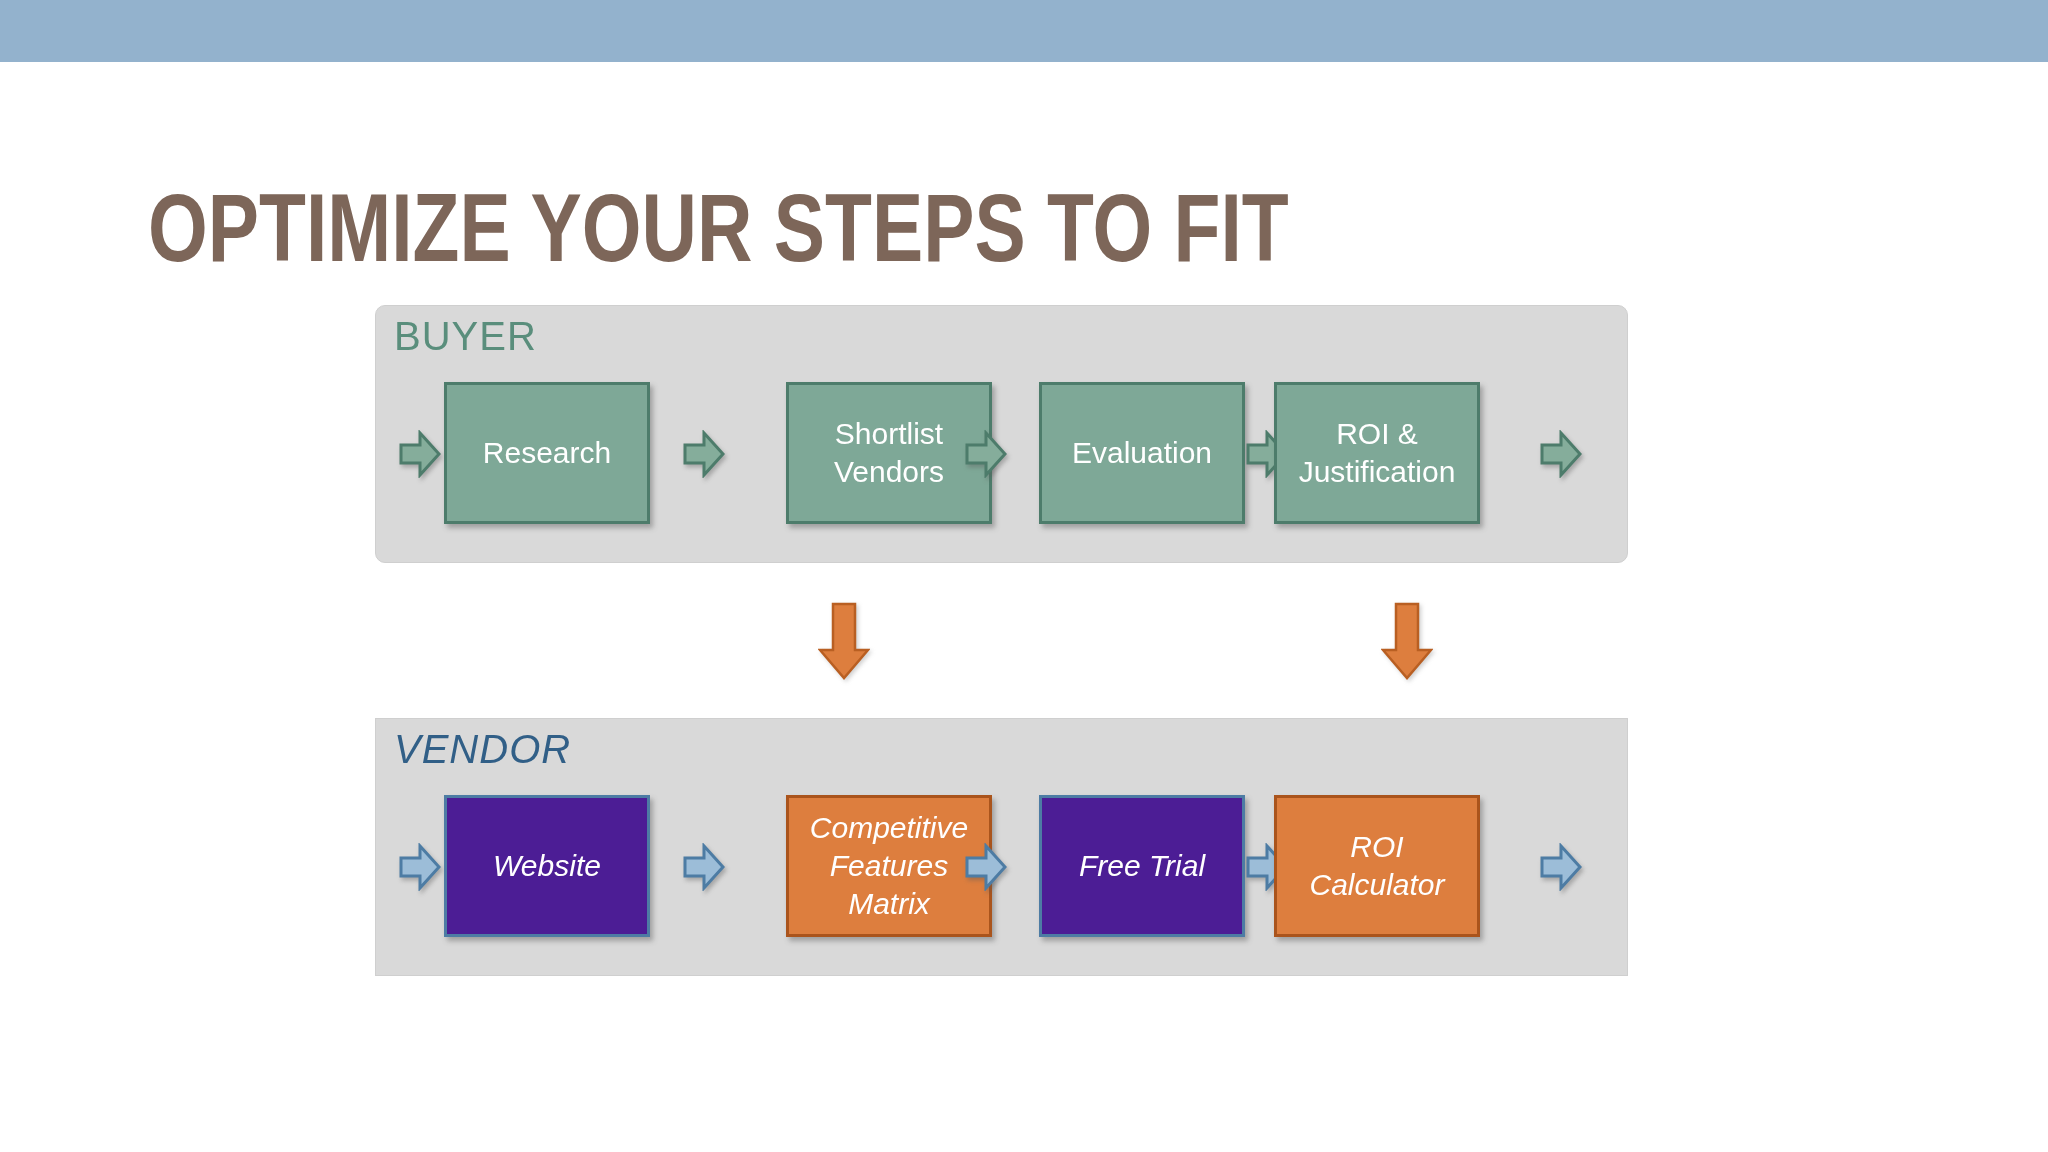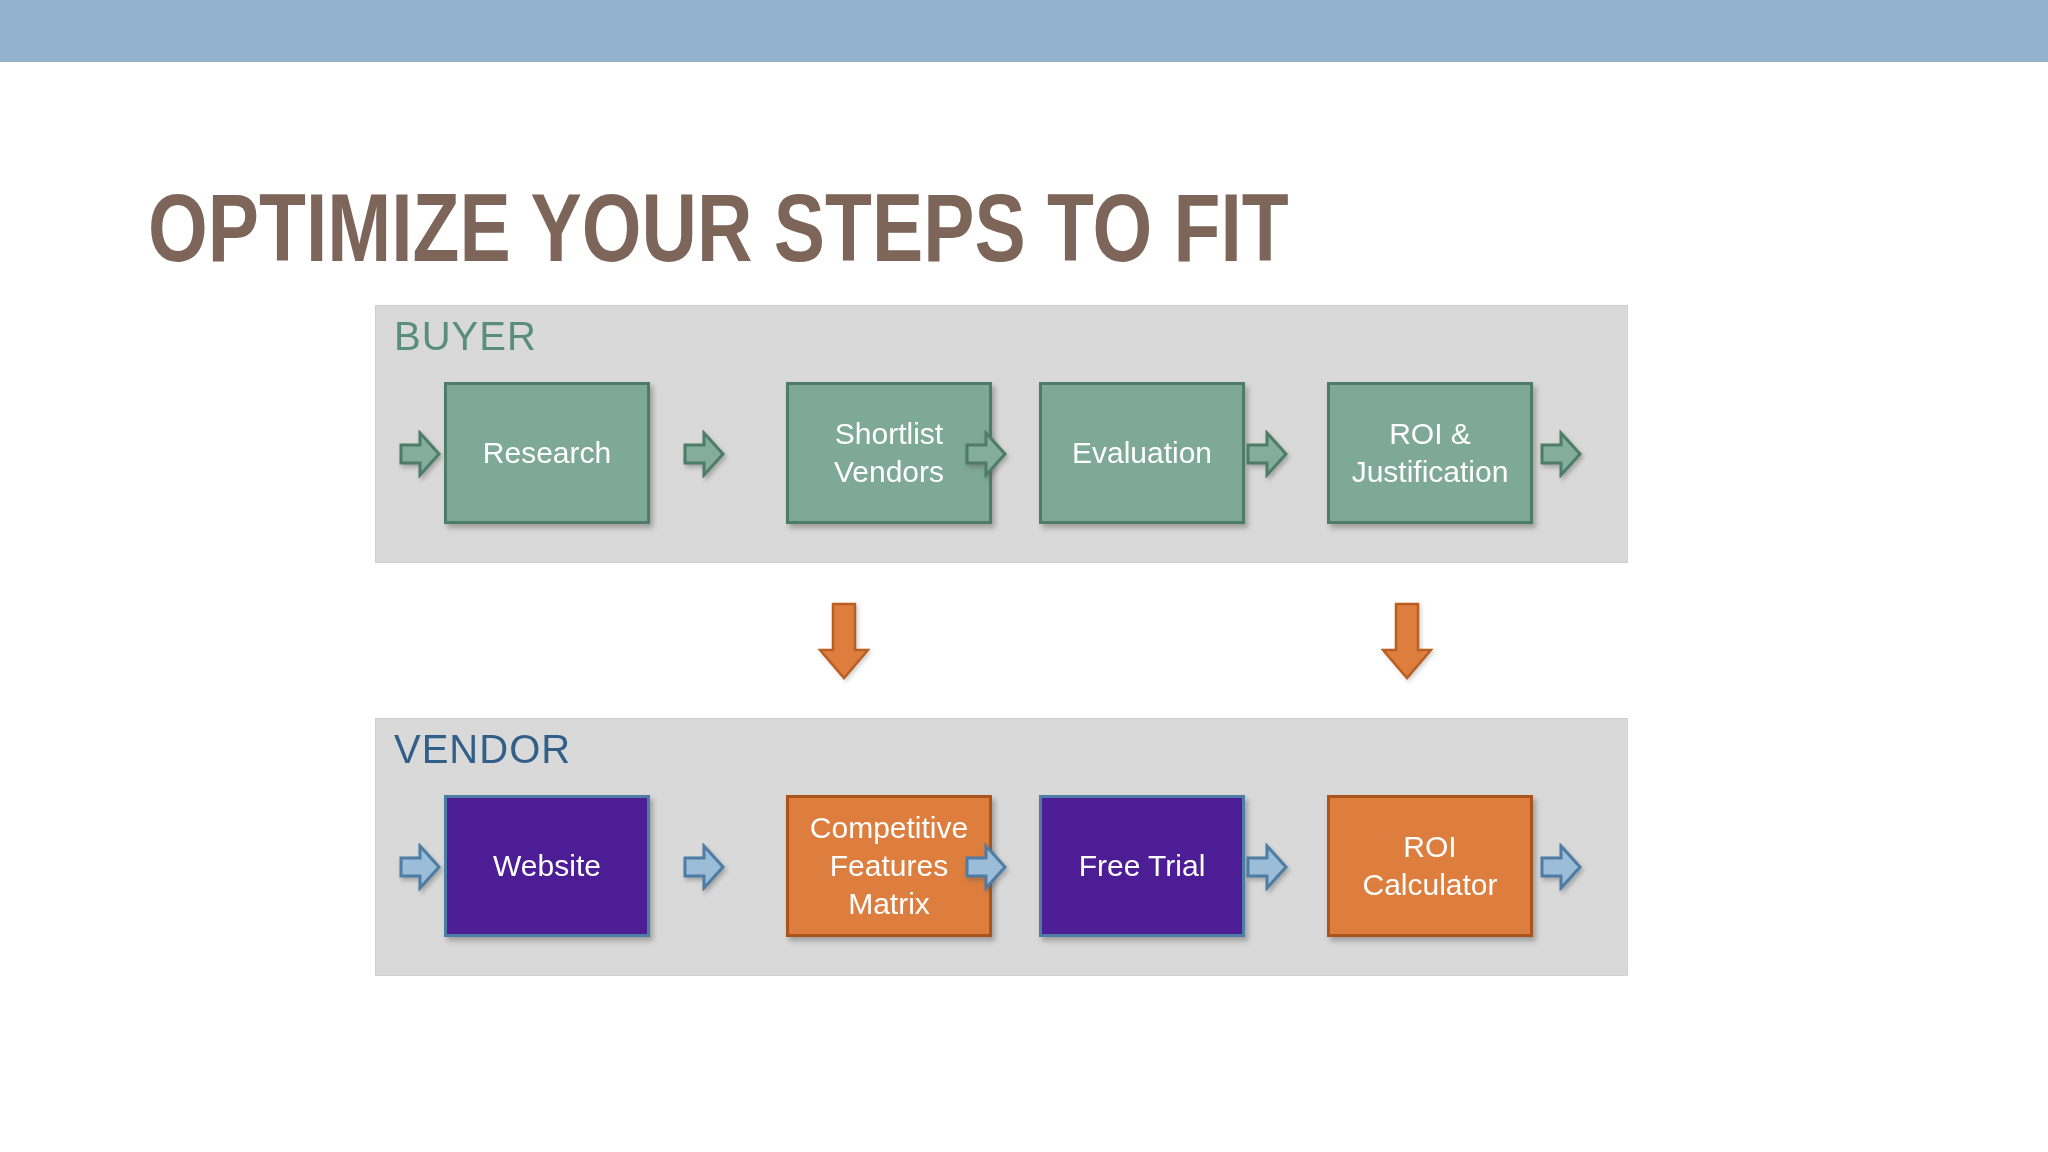--- a/index.html
+++ b/index.html
@@ -31,22 +31,22 @@
     letter-spacing: 0px;
   }
   .lane {
     position: absolute;
     left: 375px;
     width: 1253px; height: 258px;
     background: #d9d9d9;
     border: 1px solid #cfcfcf;
     box-sizing: border-box;
   }
-  .lane-buyer  { top: 305px; }
-  .lane-vendor { top: 718px; }
+  .lane-buyer  { top: 305px; border-radius: 10px; }
+  .lane-vendor { top: 718px; font-style: italic; }
   .lane-label {
     position: absolute;
     left: 18px; top: 8px;
     font-size: 40px;
     letter-spacing: 1px;
   }
   .lane-buyer  .lane-label { color: #5a8e7c; }
   .lane-vendor .lane-label { color: #315f87; }
 
   .step {
@@ -62,21 +62,21 @@
   }
   .step-label {
     color: #ffffff;
     font-size: 30px;
     line-height: 1.27;
     white-space: pre-line;
   }
   .step-1 { left:  68px; }
   .step-2 { left: 366px; margin-left: 44px; }
   .step-3 { left: 663px; }
-  .step-4 { left: 951px; }
+  .step-4 { left: 898px; }
 
   .step-green  { background: #7ea897; border: 3px solid #4d7c6b; }
   .step-blue   { background: #4c1d95; border: 3px solid #4d7ca4; }
   .step-orange { background: #dd7e3e; border: 3px solid #aa541c; }
 
   .mini-arrow {
     position: absolute;
     top: 124px;
     width: 42px; height: 48px;
     filter: drop-shadow(2px 3px 2px rgba(90,90,90,0.4));

